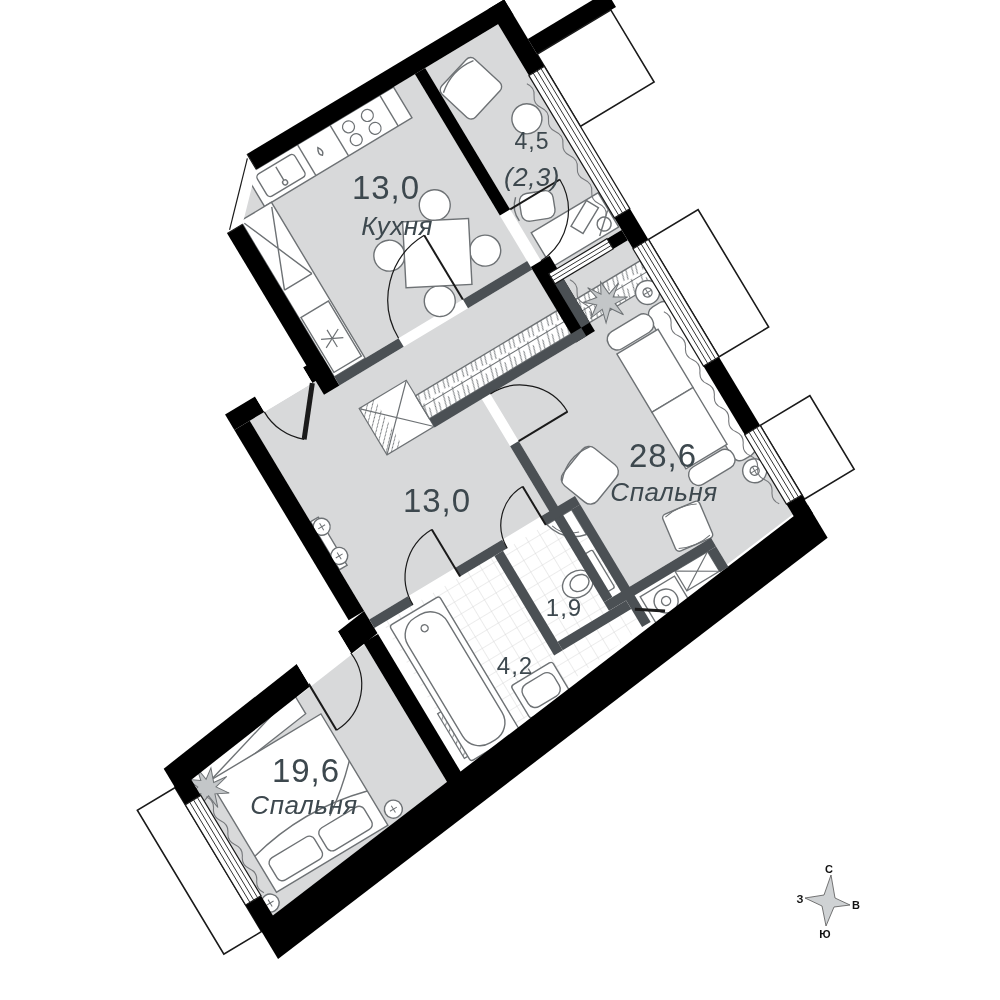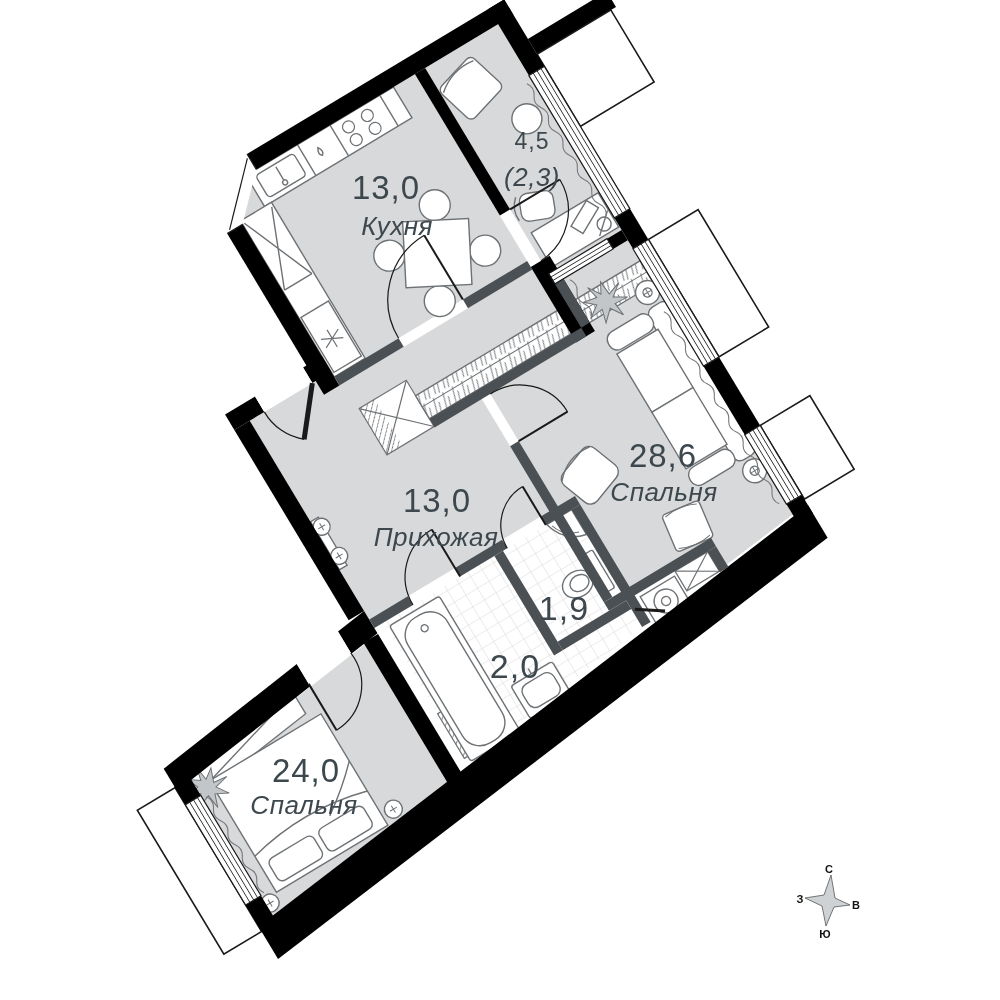--- a/index.html
+++ b/index.html
@@ -2,21 +2,21 @@
 <html><head>
 <meta charset="utf-8">
 <style>
   html,body{margin:0;padding:0;background:#ffffff;}
   #stage{position:relative;width:1000px;height:1000px;background:#ffffff;overflow:hidden;
          font-family:"Liberation Sans", sans-serif;}
   svg{position:absolute;left:0;top:0;}
   .lbl{position:absolute;transform:translate(-50%,-50%);color:#3d484e;white-space:nowrap;
        text-align:center;line-height:1;}
   .num-lg{font-size:33px;letter-spacing:1px;}
-  .num-sm{font-size:34px;letter-spacing:1px;text-align:center;}
+  .num-sm{font-size:24px;letter-spacing:1px;text-align:center;}
   .name{font-size:26px;letter-spacing:0.5px;font-style:italic;}
 </style>
 </head>
 <body>
 
 <div id="stage">
 <svg width="1000" height="1000" viewBox="0 0 1000 1000">
   <defs>
     <pattern id="tile" width="13.5" height="13.5" patternUnits="userSpaceOnUse">
       <rect width="13.5" height="13.5" fill="#ffffff"></rect>
@@ -318,20 +318,19 @@
 <div class="lbl num-lg" style="left:386px;top:187px;">13,0</div>
 <div class="lbl name" style="left:397px;top:226px;">Кухня</div>
 
 <div class="lbl num-lg" style="left:532px;top:141px;font-size:23px;">4,5</div>
 <div class="lbl name" style="left:532px;top:177px;">(2,3)</div>
 
 <div class="lbl num-lg" style="left:663px;top:455px;">28,6</div>
 <div class="lbl name" style="left:664px;top:492px;">Спальня</div>
 
 <div class="lbl num-lg" style="left:437px;top:500px;">13,0</div>
-<div class="lbl name" style="left:436px;top:537px;">Прихожая</div>
 
 <div class="lbl num-sm" style="left:564px;top:608px;">1,9</div>
-<div class="lbl num-sm" style="left:515px;top:666px;">2,0</div>
-
-<div class="lbl num-lg" style="left:306px;top:770px;">24,0</div>
+<div class="lbl num-sm" style="left:515px;top:666px;">4,2</div>
+
+<div class="lbl num-lg" style="left:306px;top:770px;">19,6</div>
 <div class="lbl name" style="left:304px;top:805px;">Спальня</div>
 </div>
 
 </body></html>

